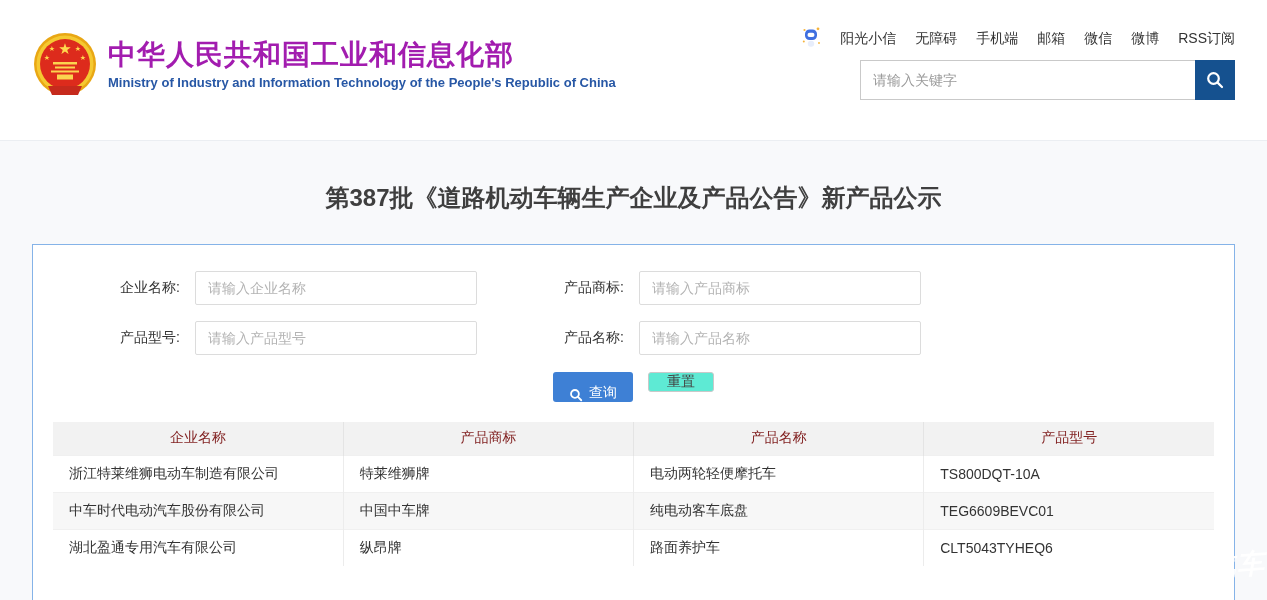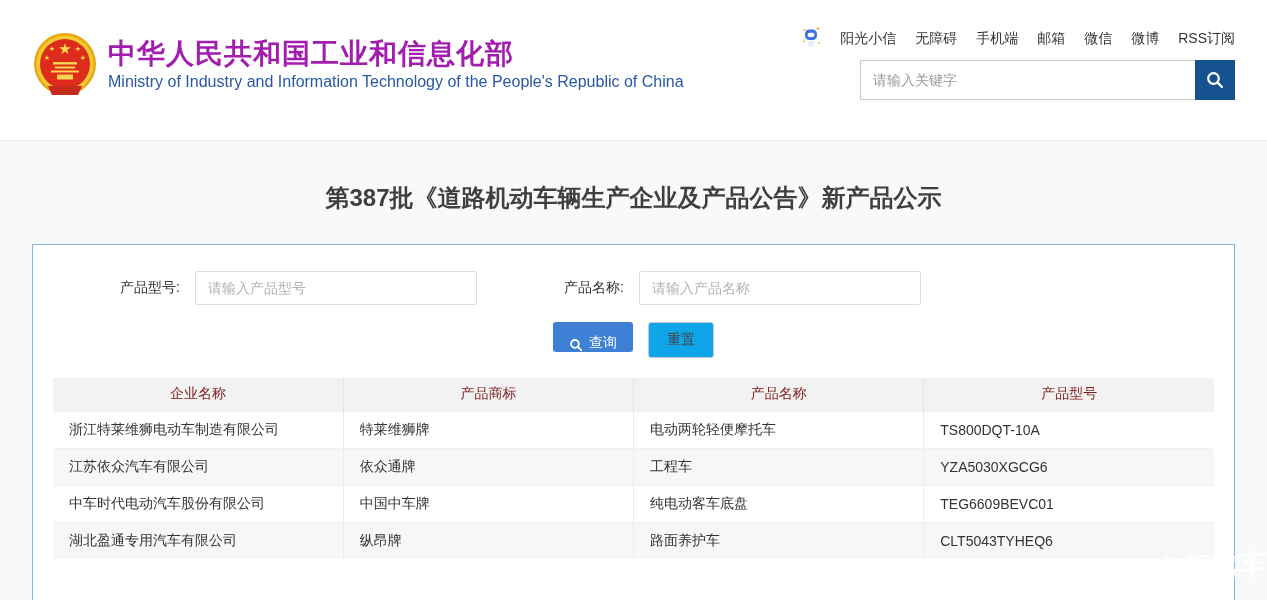--- a/index.html
+++ b/index.html
@@ -11,21 +11,21 @@
   }
 
   
   .site-header { background: #fff; height: 141px; border-bottom: 1px solid #ebeef2; }
   .header-inner {
     width: 1203px; margin: 0 auto; height: 100%;
     display: flex; justify-content: space-between; align-items: flex-start;
   }
   .brand { display: flex; align-items: center; gap: 10px; margin-top: 32px; }
   .brand-title { font-size: 28px; font-weight: bold; color: #a21caf; letter-spacing: 1px; line-height: 1.1; }
-  .brand-subtitle { font-size: 16px; font-weight: normal; color: #2757a5; margin-top: 4px; }
+  .brand-subtitle { font-size: 13px; font-weight: bold; color: #2757a5; margin-top: 4px; }
 
   .header-right { display: flex; flex-direction: column; align-items: flex-end; margin-top: 26px; }
   .top-nav { display: flex; align-items: flex-end; gap: 19px; font-size: 14px; color: #333; }
   .nav-item { color: #333; text-decoration: none; cursor: pointer; white-space: nowrap; }
   .nav-first { display: flex; align-items: center; gap: 5px; }
   .search-bar { display: flex; width: 375px; height: 40px; margin-top: 12px; background: #fff; }
   .search-bar input {
     flex: 1; border: 1px solid #c9c9c9; border-right: none;
     padding: 0 12px; font-size: 14px; color: #333; outline: none;
   }
@@ -56,22 +56,22 @@
   }
   .field input::placeholder { color: #b3b3b3; }
 
   .actions { display: flex; justify-content: center; gap: 15px; margin-top: 17px; }
   .btn-query {
     display: flex; align-items: flex-end; gap: 6px;
     background: #3e80d5; color: #fff; border: none; border-radius: 3px;
     height: 30px; padding: 0 16px; font-size: 14px; cursor: pointer;
   }
   .btn-reset {
-    background: #0ea5e9; border: 1px solid #c9c9c9; border-radius: 3px;
-    height: 36px; padding: 0 18px; font-size: 14px; color: #444; cursor: pointer;
+    background: #5eead4; border: 1px solid #c9c9c9; border-radius: 3px;
+    height: 20px; padding: 0 18px; font-size: 14px; color: #444; cursor: pointer;
   }
 
   
   .table-wrap { margin: 20px 20px 0; }
   table { width: 100%; border-collapse: collapse; font-size: 14px; color: #333; table-layout: fixed; }
   thead th {
     background: #f2f2f2; height: 33px; font-weight: normal; color: #7f1d1d;
     border-left: 1px solid #e4e4e4; text-align: center;
   }
   thead th:first-child { border-left: none; }
@@ -152,20 +152,30 @@
   </div>
 </header>
 
 <main>
   <h1 class="page-title">第387批《道路机动车辆生产企业及产品公告》新产品公示</h1>
 
   <section class="panel">
     <div class="filter-form" id="filter-form">
         <div class="form-row">
           <div class="field">
+            <span class="lbl">企业名称:</span>
+            <input type="text" placeholder="请输入企业名称" style="">
+          </div>
+          <div class="field">
+            <span class="lbl">产品商标:</span>
+            <input type="text" placeholder="请输入产品商标" style="">
+          </div>
+        </div>
+        <div class="form-row">
+          <div class="field">
             <span class="lbl">产品型号:</span>
             <input type="text" placeholder="请输入产品型号" style="">
           </div>
           <div class="field">
             <span class="lbl">产品名称:</span>
             <input type="text" placeholder="请输入产品名称" style="">
           </div>
         </div>
       </div>
 
@@ -191,26 +201,20 @@
             </tr>
           </thead>
         <tbody id="table-body">
             <tr>
               <td>浙江特莱维狮电动车制造有限公司</td>
               <td>特莱维狮牌</td>
               <td>电动两轮轻便摩托车</td>
               <td>TS800DQT-10A</td>
             </tr>
             <tr>
-              <td>江苏依众汽车有限公司</td>
-              <td>依众通牌</td>
-              <td>工程车</td>
-              <td>YZA5030XGCG6</td>
-            </tr>
-            <tr>
               <td>中车时代电动汽车股份有限公司</td>
               <td>中国中车牌</td>
               <td>纯电动客车底盘</td>
               <td>TEG6609BEVC01</td>
             </tr>
             <tr>
               <td>湖北盈通专用汽车有限公司</td>
               <td>纵昂牌</td>
               <td>路面养护车</td>
               <td>CLT5043TYHEQ6</td>

